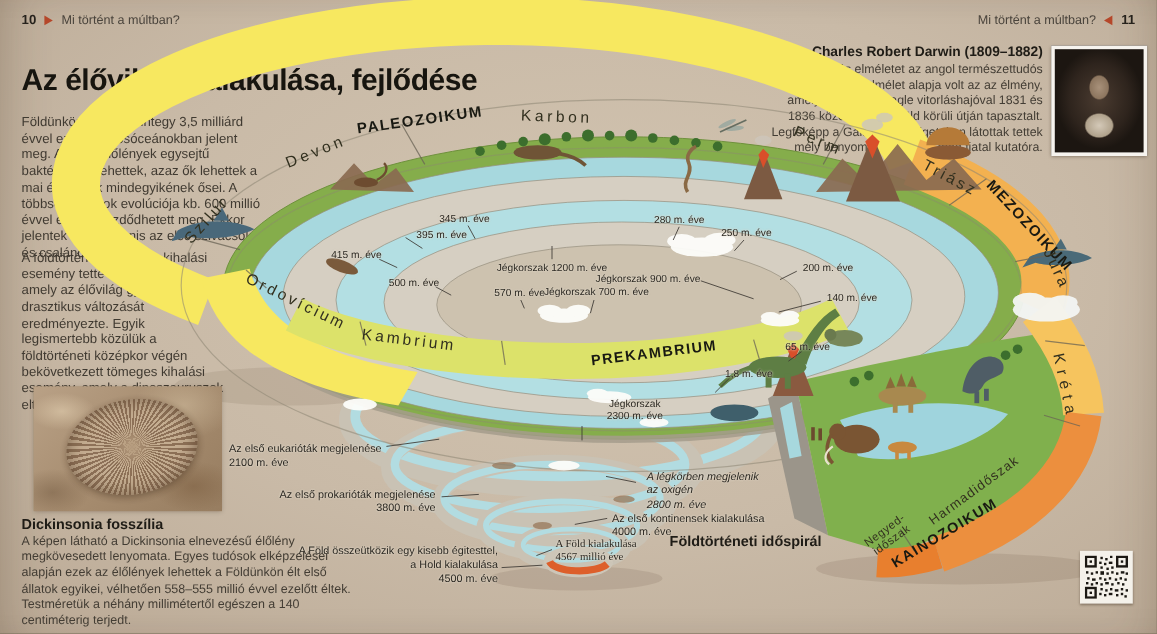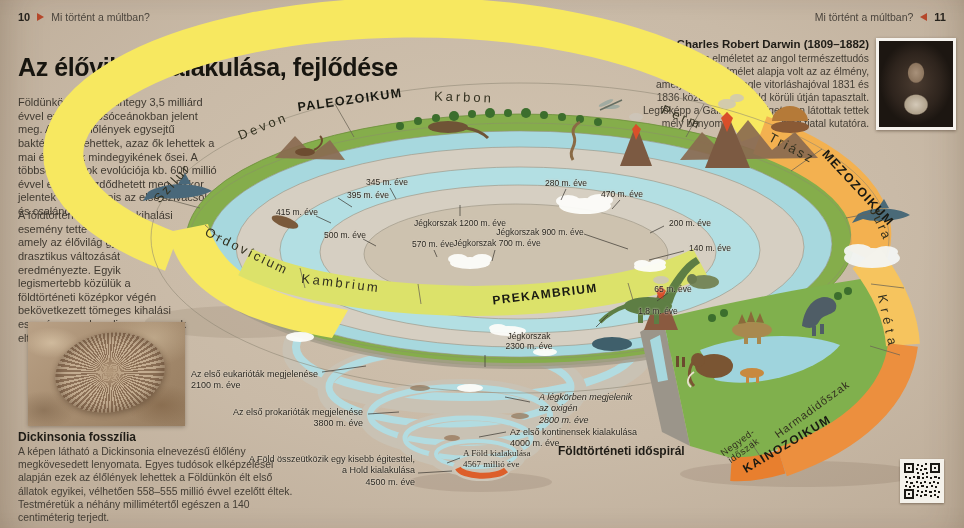--- a/index.html
+++ b/index.html
@@ -349,25 +349,25 @@
     <span class="lbl period" style="left:812px;top:409px;transform:translate(-50%,-50%) rotate(-36deg);font-size:11px;letter-spacing:1px;">Harmadidőszak</span>
     <span class="lbl period pre" style="left:741px;top:447px;transform:translate(-50%,-50%) rotate(-36deg);font-size:9.5px;letter-spacing:.5px;text-align:center;line-height:1.1;">Negyed-
 időszak</span>
 
     <span class="lbl time" style="left:320px;top:195px;transform:translate(-50%,-50%);margin-left:48px;">395 m. éve</span>
     <span class="lbl time" style="left:297px;top:212px;transform:translate(-50%,-50%);">415 m. éve</span>
     <span class="lbl time" style="left:345px;top:235px;transform:translate(-50%,-50%);">500 m. éve</span>
     <span class="lbl time" style="left:433px;top:244px;transform:translate(-50%,-50%);">570 m. éve</span>
     <span class="lbl time" style="left:387px;top:182px;transform:translate(-50%,-50%);">345 m. éve</span>
     <span class="lbl time" style="left:566px;top:183px;transform:translate(-50%,-50%);">280 m. éve</span>
-    <span class="lbl time" style="left:622px;top:194px;transform:translate(-50%,-50%);">470 m. éve</span>
+    <span class="lbl time" style="left:622px;top:194px;transform:translate(-50%,-50%);">250 m. éve</span>
     <span class="lbl time" style="left:690px;top:223px;transform:translate(-50%,-50%);">200 m. éve</span>
     <span class="lbl time" style="left:710px;top:248px;transform:translate(-50%,-50%);">140 m. éve</span>
     <span class="lbl time" style="left:673px;top:289px;transform:translate(-50%,-50%);">65 m. éve</span>
-    <span class="lbl time" style="left:658px;top:311px;transform:translate(-50%,-50%);">1,8 m. éve</span>
+    <span class="lbl time" style="left:624px;top:311px;transform:translate(-50%,-50%);">1,8 m. éve</span>
 
     <span class="lbl time" style="left:460px;top:223px;transform:translate(-50%,-50%);">Jégkorszak 1200 m. éve</span>
     <span class="lbl time" style="left:540px;top:232px;transform:translate(-50%,-50%);">Jégkorszak 900 m. éve</span>
     <span class="lbl time" style="left:497px;top:243px;transform:translate(-50%,-50%);">Jégkorszak 700 m. éve</span>
     <span class="lbl time pre" style="left:485px;top:341px;transform:translate(-50%,-50%);text-align:center;margin-left:44px;">Jégkorszak
 2300 m. éve</span>
 
     <span class="lbl evt pre" style="right:646px;top:369px;text-align:left;">Az első eukarióták megjelenése
 2100 m. éve</span>
     <span class="lbl evt pre" style="right:601px;top:407px;text-align:right;">Az első prokarióták megjelenése

